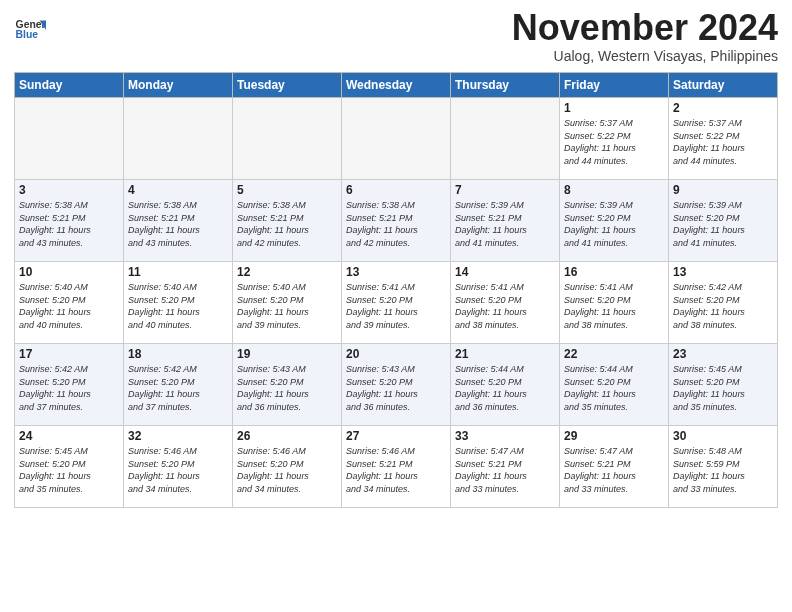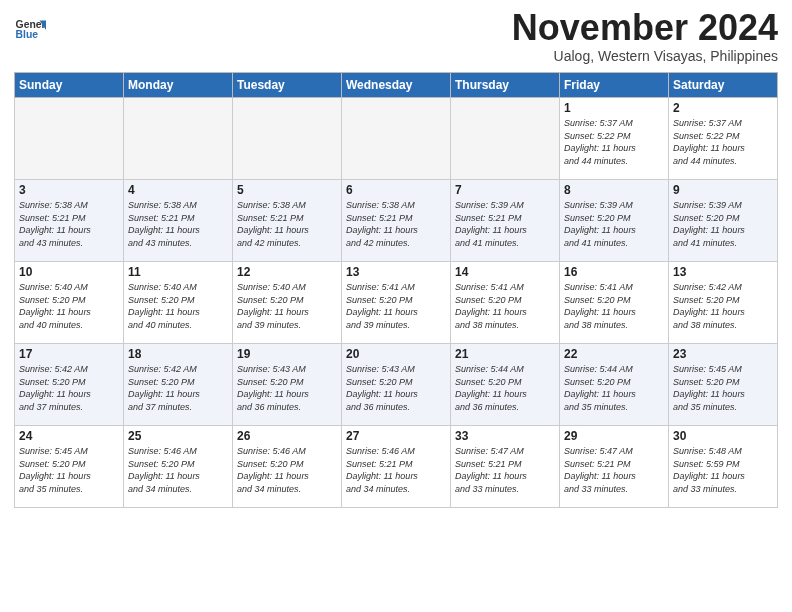--- a/index.html
+++ b/index.html
@@ -295,21 +295,21 @@
         </tr>
         <tr>
           <td>
             <span class="day-num">24</span>
             <div class="day-info" style="white-space: pre-line;">Sunrise: 5:45 AM
 Sunset: 5:20 PM
 Daylight: 11 hours
 and 35 minutes.</div>
           </td>
           <td>
-            <span class="day-num">25</span>
+            <span class="day-num">32</span>
             <div class="day-info" style="white-space: pre-line;">Sunrise: 5:46 AM
 Sunset: 5:20 PM
 Daylight: 11 hours
 and 34 minutes.</div>
           </td>
           <td>
             <span class="day-num">26</span>
             <div class="day-info" style="white-space: pre-line;">Sunrise: 5:46 AM
 Sunset: 5:20 PM
 Daylight: 11 hours

